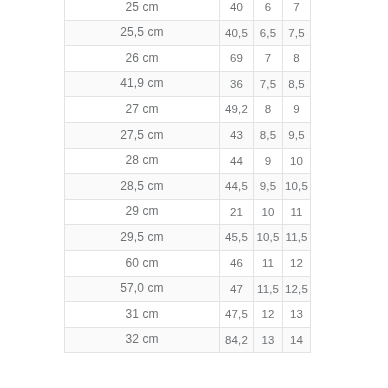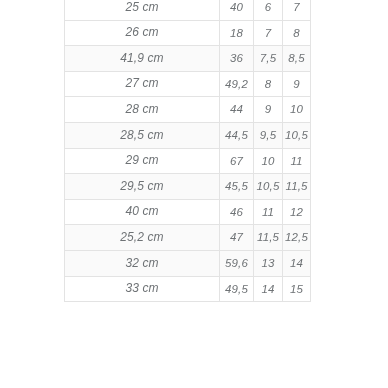--- a/index.html
+++ b/index.html
@@ -14,21 +14,20 @@
     overflow: hidden;
     font-family: "Liberation Sans", "DejaVu Sans", sans-serif;
     -webkit-font-smoothing: antialiased;
   }
   #page {
     position: relative;
     width: 388px;
     height: 388px;
     background: #ffffff;
     overflow: hidden;
-    font-style: italic;
   }
   
   #table-wrap {
     position: absolute;
     left: 64px;
     top: -6px;
     width: 246px;
   }
   table.size-table {
     border-collapse: collapse;
@@ -77,82 +76,94 @@
           <col class="c-uk">
           <col class="c-us">
       </colgroup>
       <tbody id="table-body">
           <tr class="plain">
             <td class="cm-cell">25 cm</td>
             <td>40</td>
             <td>6</td>
             <td>7</td>
           </tr>
+          <tr class="shaded">
+            <td class="cm-cell">25,5 cm</td>
+            <td>40,5</td>
+            <td>6,5</td>
+            <td>7,5</td>
+          </tr>
           <tr class="plain">
             <td class="cm-cell">26 cm</td>
-            <td>18</td>
+            <td>69</td>
             <td>7</td>
             <td>8</td>
           </tr>
           <tr class="shaded">
             <td class="cm-cell">41,9 cm</td>
             <td>36</td>
             <td>7,5</td>
             <td>8,5</td>
           </tr>
           <tr class="plain">
             <td class="cm-cell">27 cm</td>
             <td>49,2</td>
             <td>8</td>
             <td>9</td>
           </tr>
+          <tr class="shaded">
+            <td class="cm-cell">27,5 cm</td>
+            <td>43</td>
+            <td>8,5</td>
+            <td>9,5</td>
+          </tr>
           <tr class="plain">
             <td class="cm-cell">28 cm</td>
             <td>44</td>
             <td>9</td>
             <td>10</td>
           </tr>
           <tr class="shaded">
             <td class="cm-cell">28,5 cm</td>
             <td>44,5</td>
             <td>9,5</td>
             <td>10,5</td>
           </tr>
           <tr class="plain">
             <td class="cm-cell">29 cm</td>
-            <td>67</td>
+            <td>21</td>
             <td>10</td>
             <td>11</td>
           </tr>
           <tr class="shaded">
             <td class="cm-cell">29,5 cm</td>
             <td>45,5</td>
             <td>10,5</td>
             <td>11,5</td>
           </tr>
           <tr class="plain">
-            <td class="cm-cell">40 cm</td>
+            <td class="cm-cell">60 cm</td>
             <td>46</td>
             <td>11</td>
             <td>12</td>
           </tr>
           <tr class="shaded">
-            <td class="cm-cell">25,2 cm</td>
+            <td class="cm-cell">57,0 cm</td>
             <td>47</td>
             <td>11,5</td>
             <td>12,5</td>
           </tr>
+          <tr class="plain">
+            <td class="cm-cell">31 cm</td>
+            <td>47,5</td>
+            <td>12</td>
+            <td>13</td>
+          </tr>
           <tr class="shaded">
             <td class="cm-cell">32 cm</td>
-            <td>59,6</td>
+            <td>84,2</td>
             <td>13</td>
             <td>14</td>
-          </tr>
-          <tr class="plain">
-            <td class="cm-cell">33 cm</td>
-            <td>49,5</td>
-            <td>14</td>
-            <td>15</td>
           </tr>
         </tbody>
     </table>
   </div>
 </div>
 
 </body></html>

